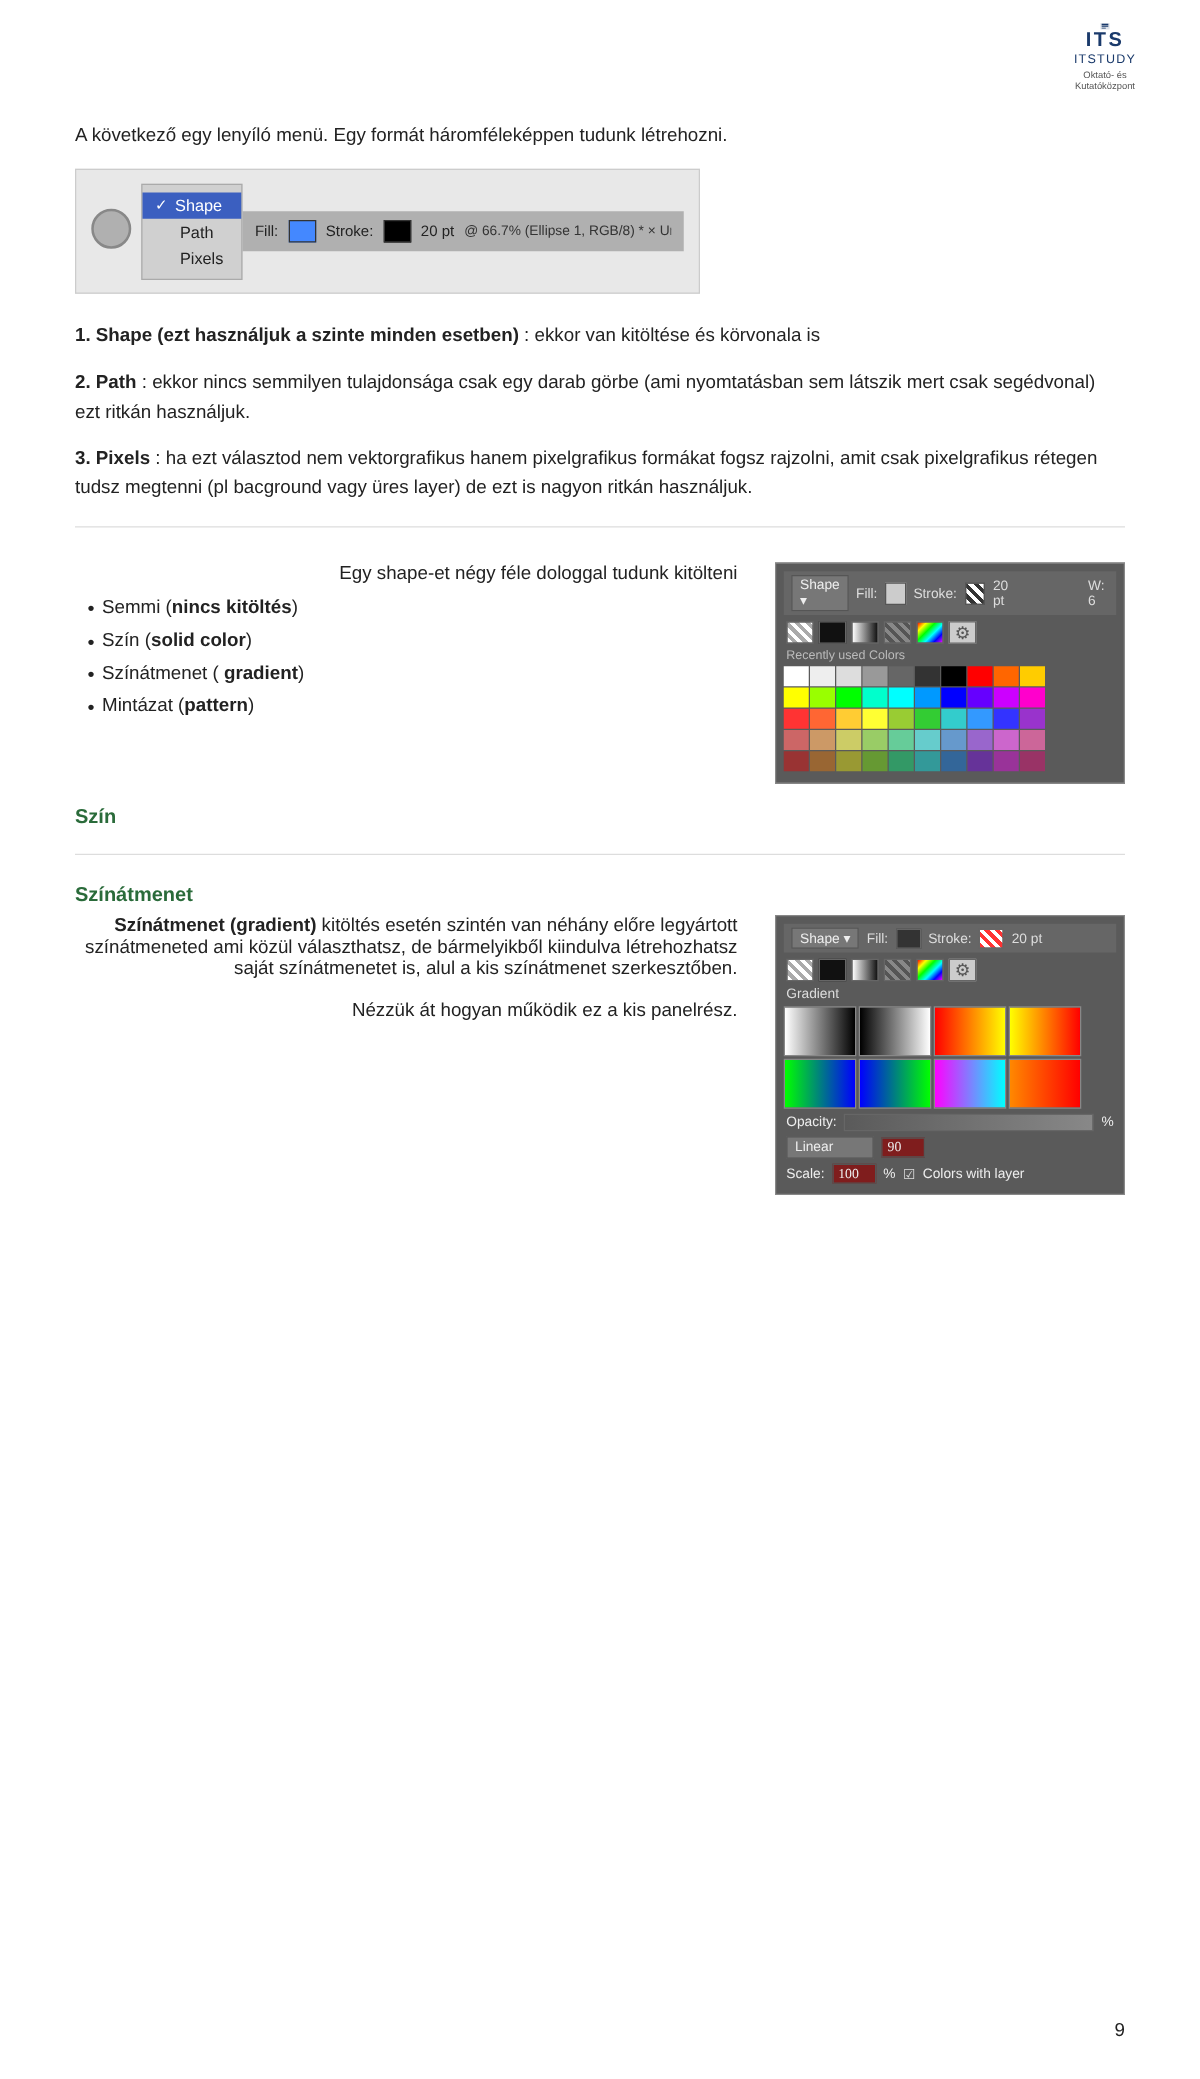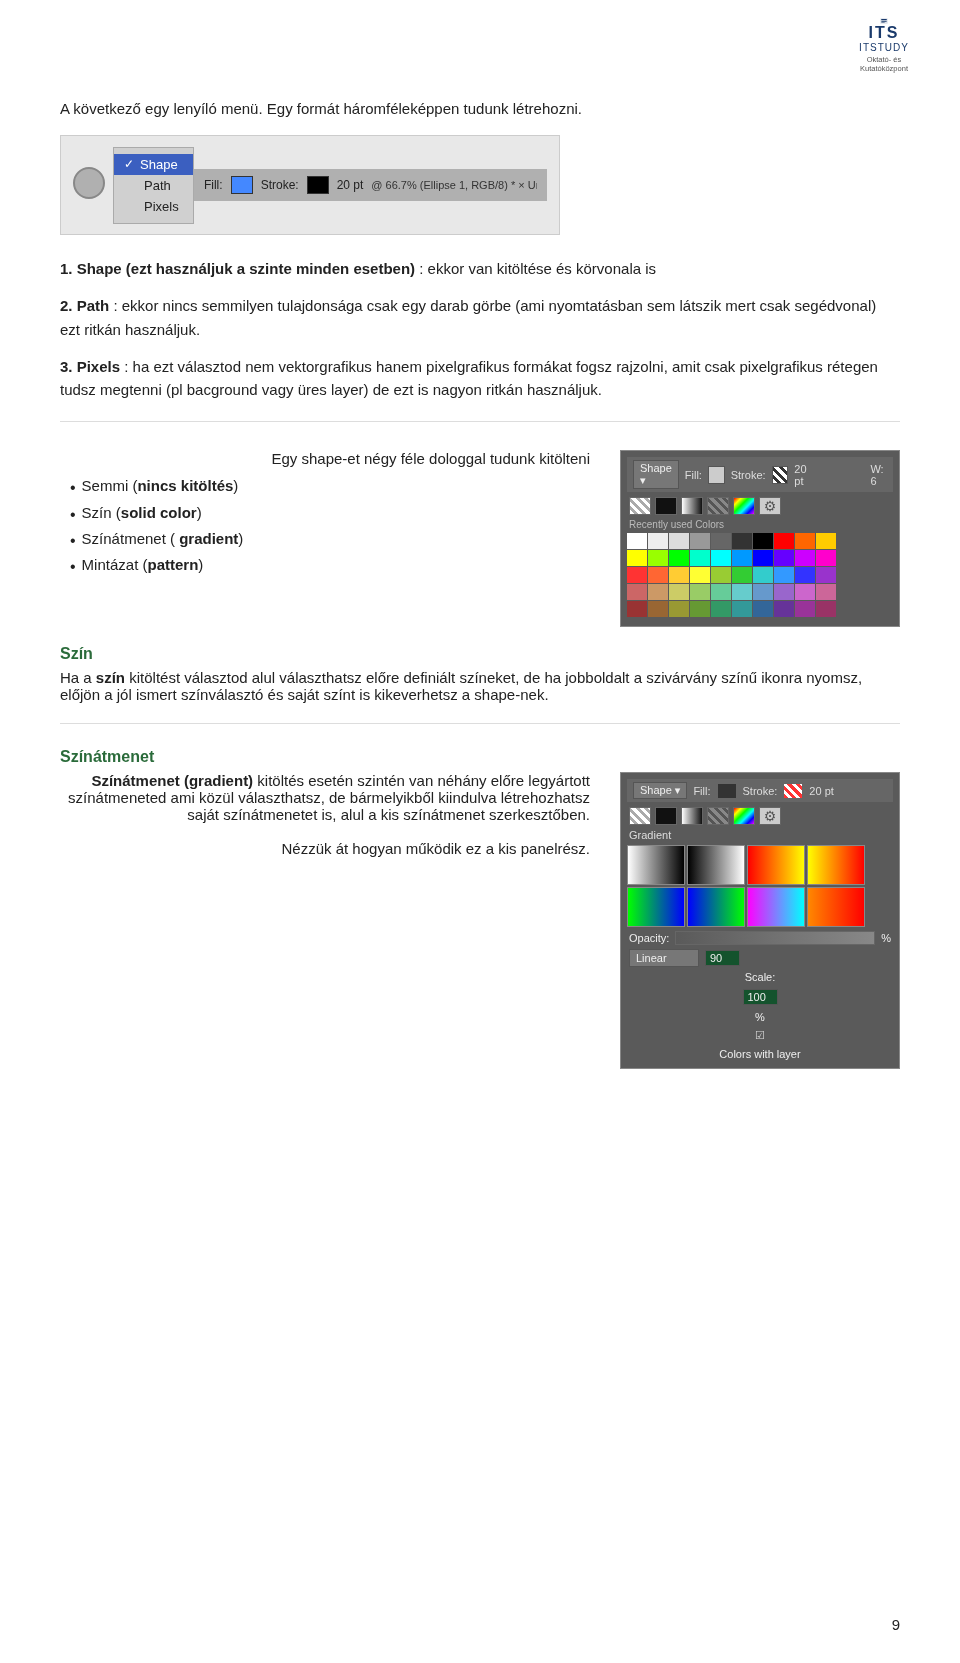--- a/index.html
+++ b/index.html
@@ -274,34 +274,34 @@
     }
     .linear-dropdown {
       background: #777;
       border: 1px solid #555;
       padding: 2px 6px;
       font-size: 11px;
       color: #eee;
       min-width: 70px;
     }
     .angle-input {
-      background: #14532d;
+      background: #7f1d1d;
       border: 1px solid #555;
       width: 35px;
       padding: 1px 4px;
       font-size: 11px;
       color: #eee;
+      font-family: Liberation Serif, serif;
     }
     .scale-row {
       display: flex;
       align-items: center;
       gap: 6px;
       margin: 2px 2px;
       font-size: 11px;
-      flex-direction: column;
     }
 
     
     .szatmenet-section {
       margin-top: 24px;
     }
     .szatmenet-title {
       font-size: 16px;
       color: #2a6b3a;
       font-weight: bold;
@@ -492,23 +492,20 @@
           <div class="color-cell" style="background:#993399;"></div>
           <div class="color-cell" style="background:#993366;"></div>
         </div>
       </div>
     </div>
   </div>
 </div>
 
 <div class="szin-section">
   <div class="szin-title">Szín</div>
-  <p>
-    Ha a <strong>szín</strong> kitöltést választod alul választhatsz előre definiált színeket, de ha jobboldalt a szivárvány színű ikonra nyomsz, előjön a jól ismert színválasztó és saját színt is kikeverhetsz a shape-nek.
-  </p>
 </div>
 
 <hr class="divider">
 
 <div class="szatmenet-section">
   <div class="szatmenet-title">Színátmenet</div>
 
   <div class="two-col">
     <div class="left-col">
       <p>

